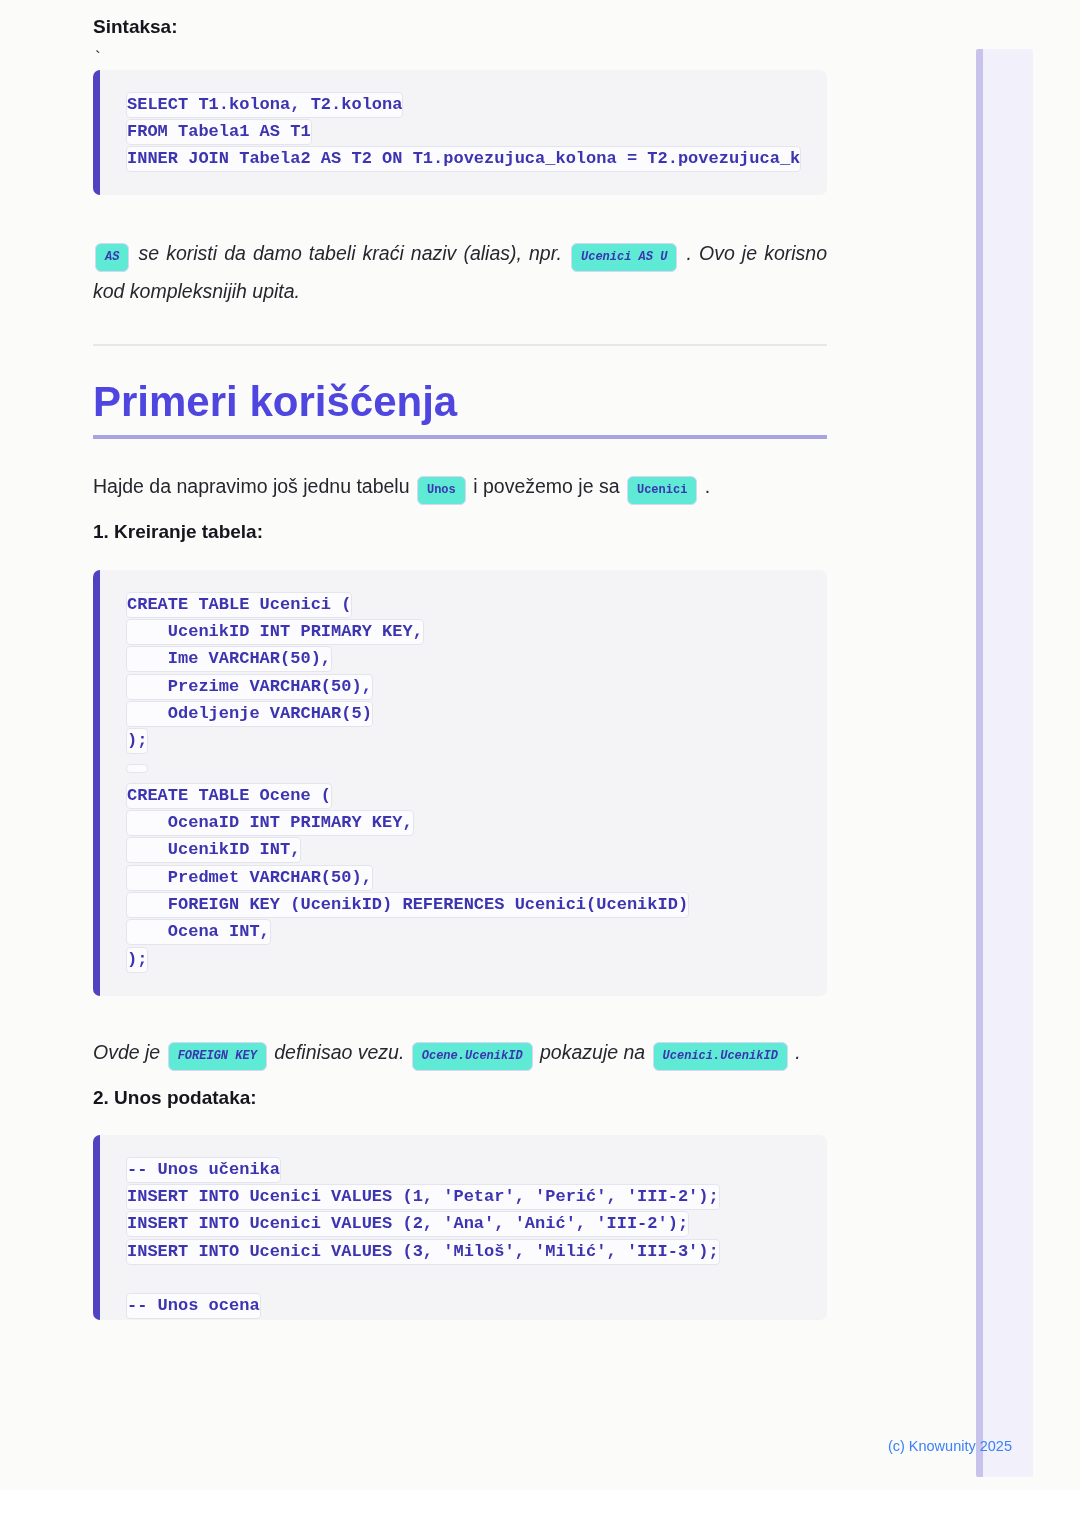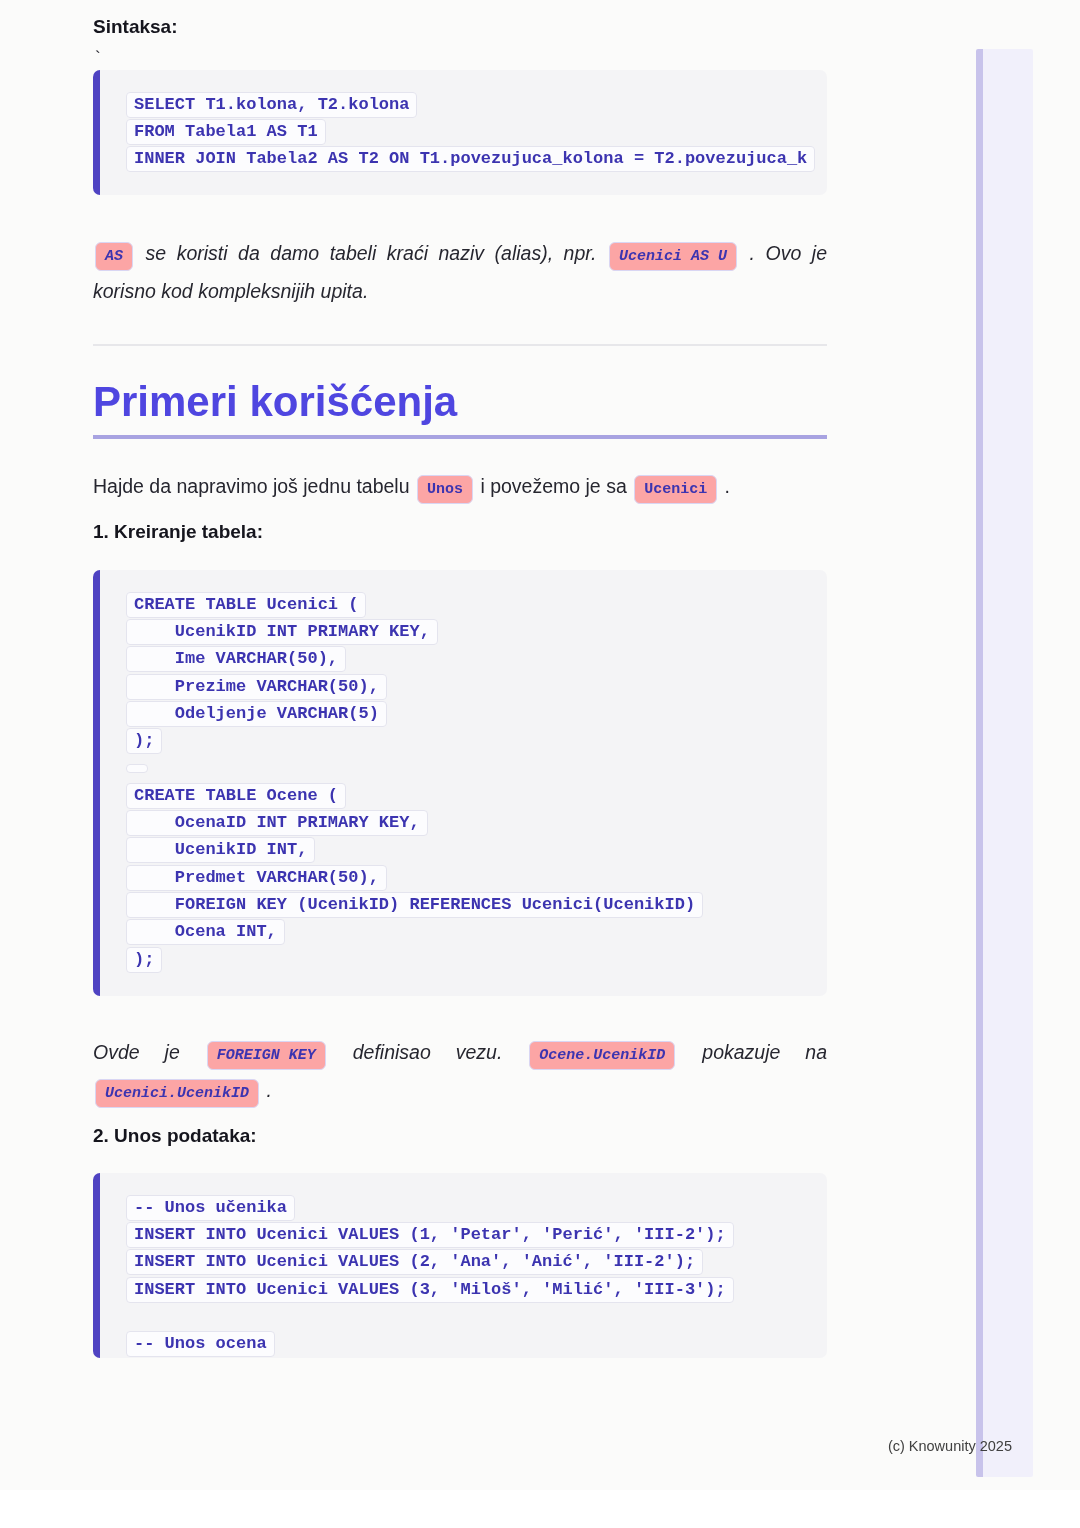--- a/index.html
+++ b/index.html
@@ -55,21 +55,21 @@
   }
   .chip-line {
     display: inline-block;
     font-family: "Liberation Mono", "DejaVu Sans Mono", monospace;
     font-size: 17px;
     font-weight: bold;
     color: #3c34b0;
     background: #fcfcfe;
     border: 1px solid #e4e4ee;
     border-radius: 4px;
-    padding: 1px 7px;
+    padding: 1px 0;
     line-height: 22px;
     white-space: pre;
     max-width: 100%;
     overflow: hidden;
   }
   .chip-line.blank {
     width: 22px;
     height: 9px;
     padding: 0;
   }
@@ -82,24 +82,24 @@
   }
   .para.italic { font-style: italic; }
   .para.justify { text-align: justify; }
   .p-1 { margin-top: 39px; }
   .p-2 { margin-top: 29px; }
   .p-3 { margin-top: 37px; }
 
   .inline-chip {
     display: inline-block;
     font-family: "Liberation Mono", "DejaVu Sans Mono", monospace;
-    font-size: 15px;
+    font-size: 12px;
     font-weight: bold;
     color: #3c34b0;
-    background: #fca5a5;
+    background: #5eead4;
     border: 1px solid #d9d6f3;
     border-radius: 6px;
     padding: 3px 9px;
     line-height: 21px;
     white-space: pre;
     vertical-align: baseline;
   }
   .para .inline-chip { margin: 0 2px; }
 
   hr.divider {
@@ -129,21 +129,21 @@
     width: 57px; height: 1428px;
     background: #f1f0fb;
     border-left: 7px solid #c8c3eb;
     border-radius: 2px;
   }
   .footer-credit {
     position: absolute;
     top: 1438px;
     right: 68px;
     font-size: 14.5px;
-    color: #404040;
+    color: #3b82f6;
     z-index: 3;
   }
   .bottom-white {
     position: absolute;
     left: 0; bottom: 0;
     width: 1080px; height: 38px;
     background: #ffffff;
   }
 </style>
 </head>

